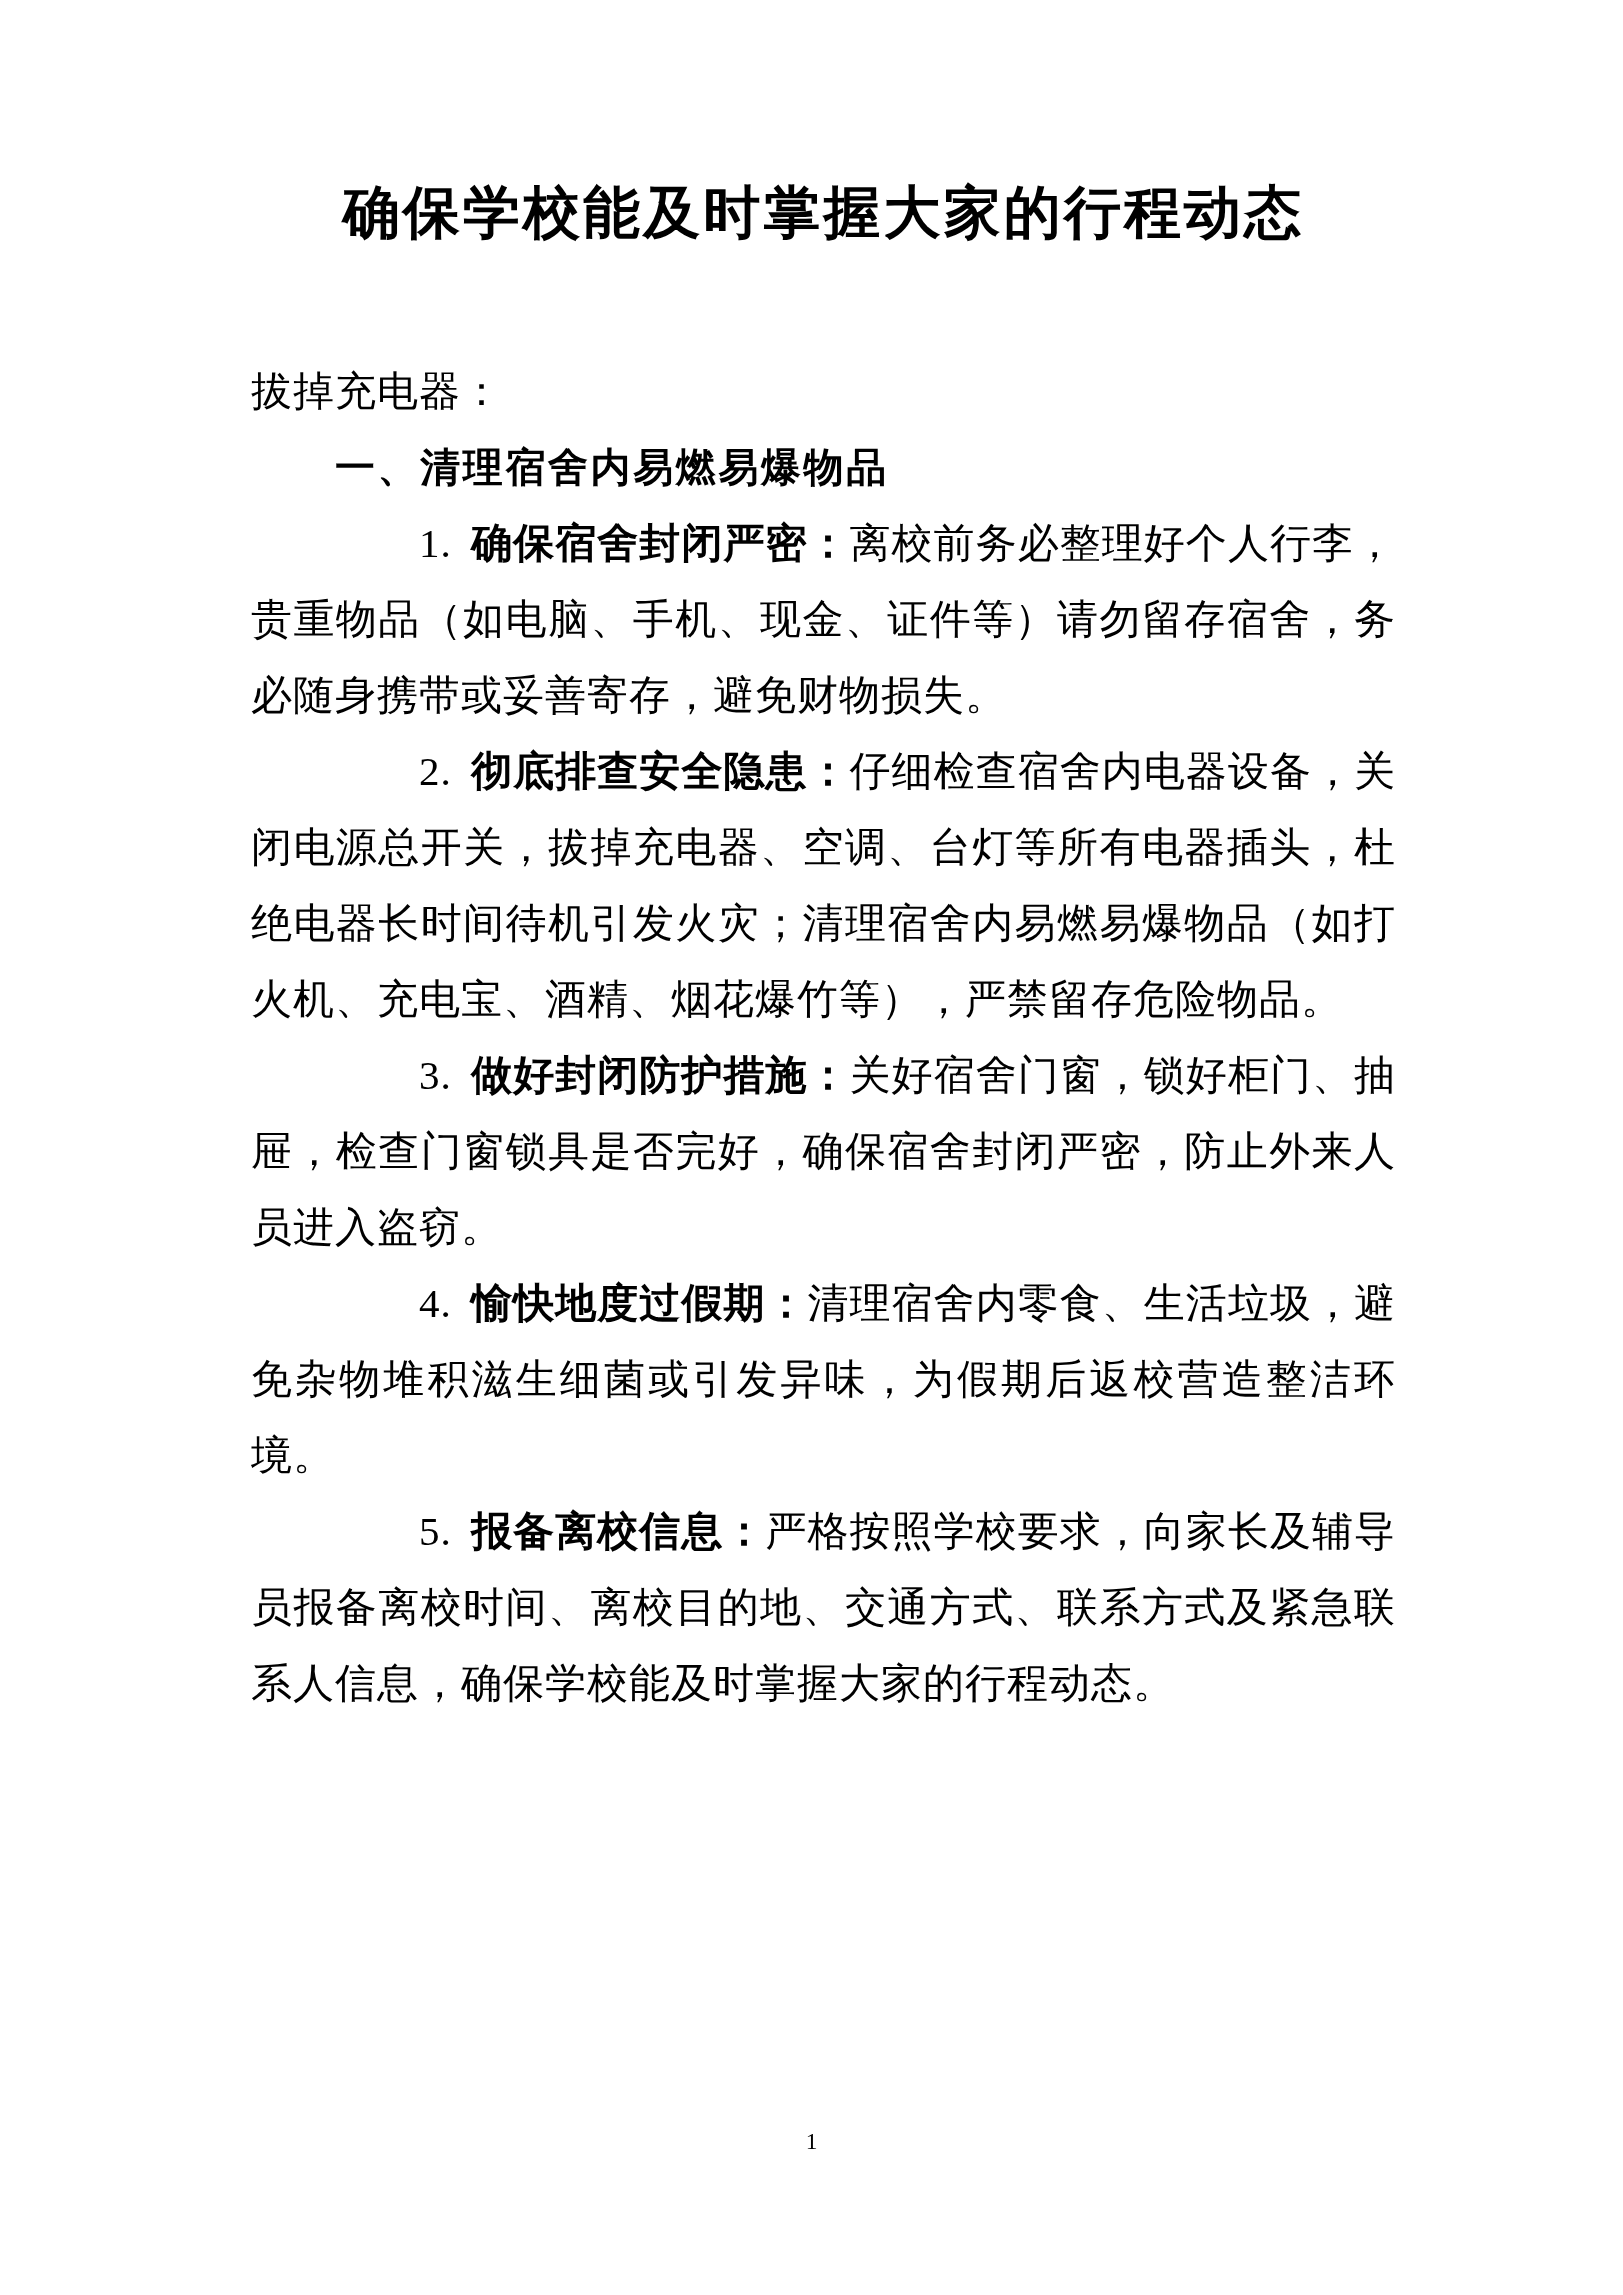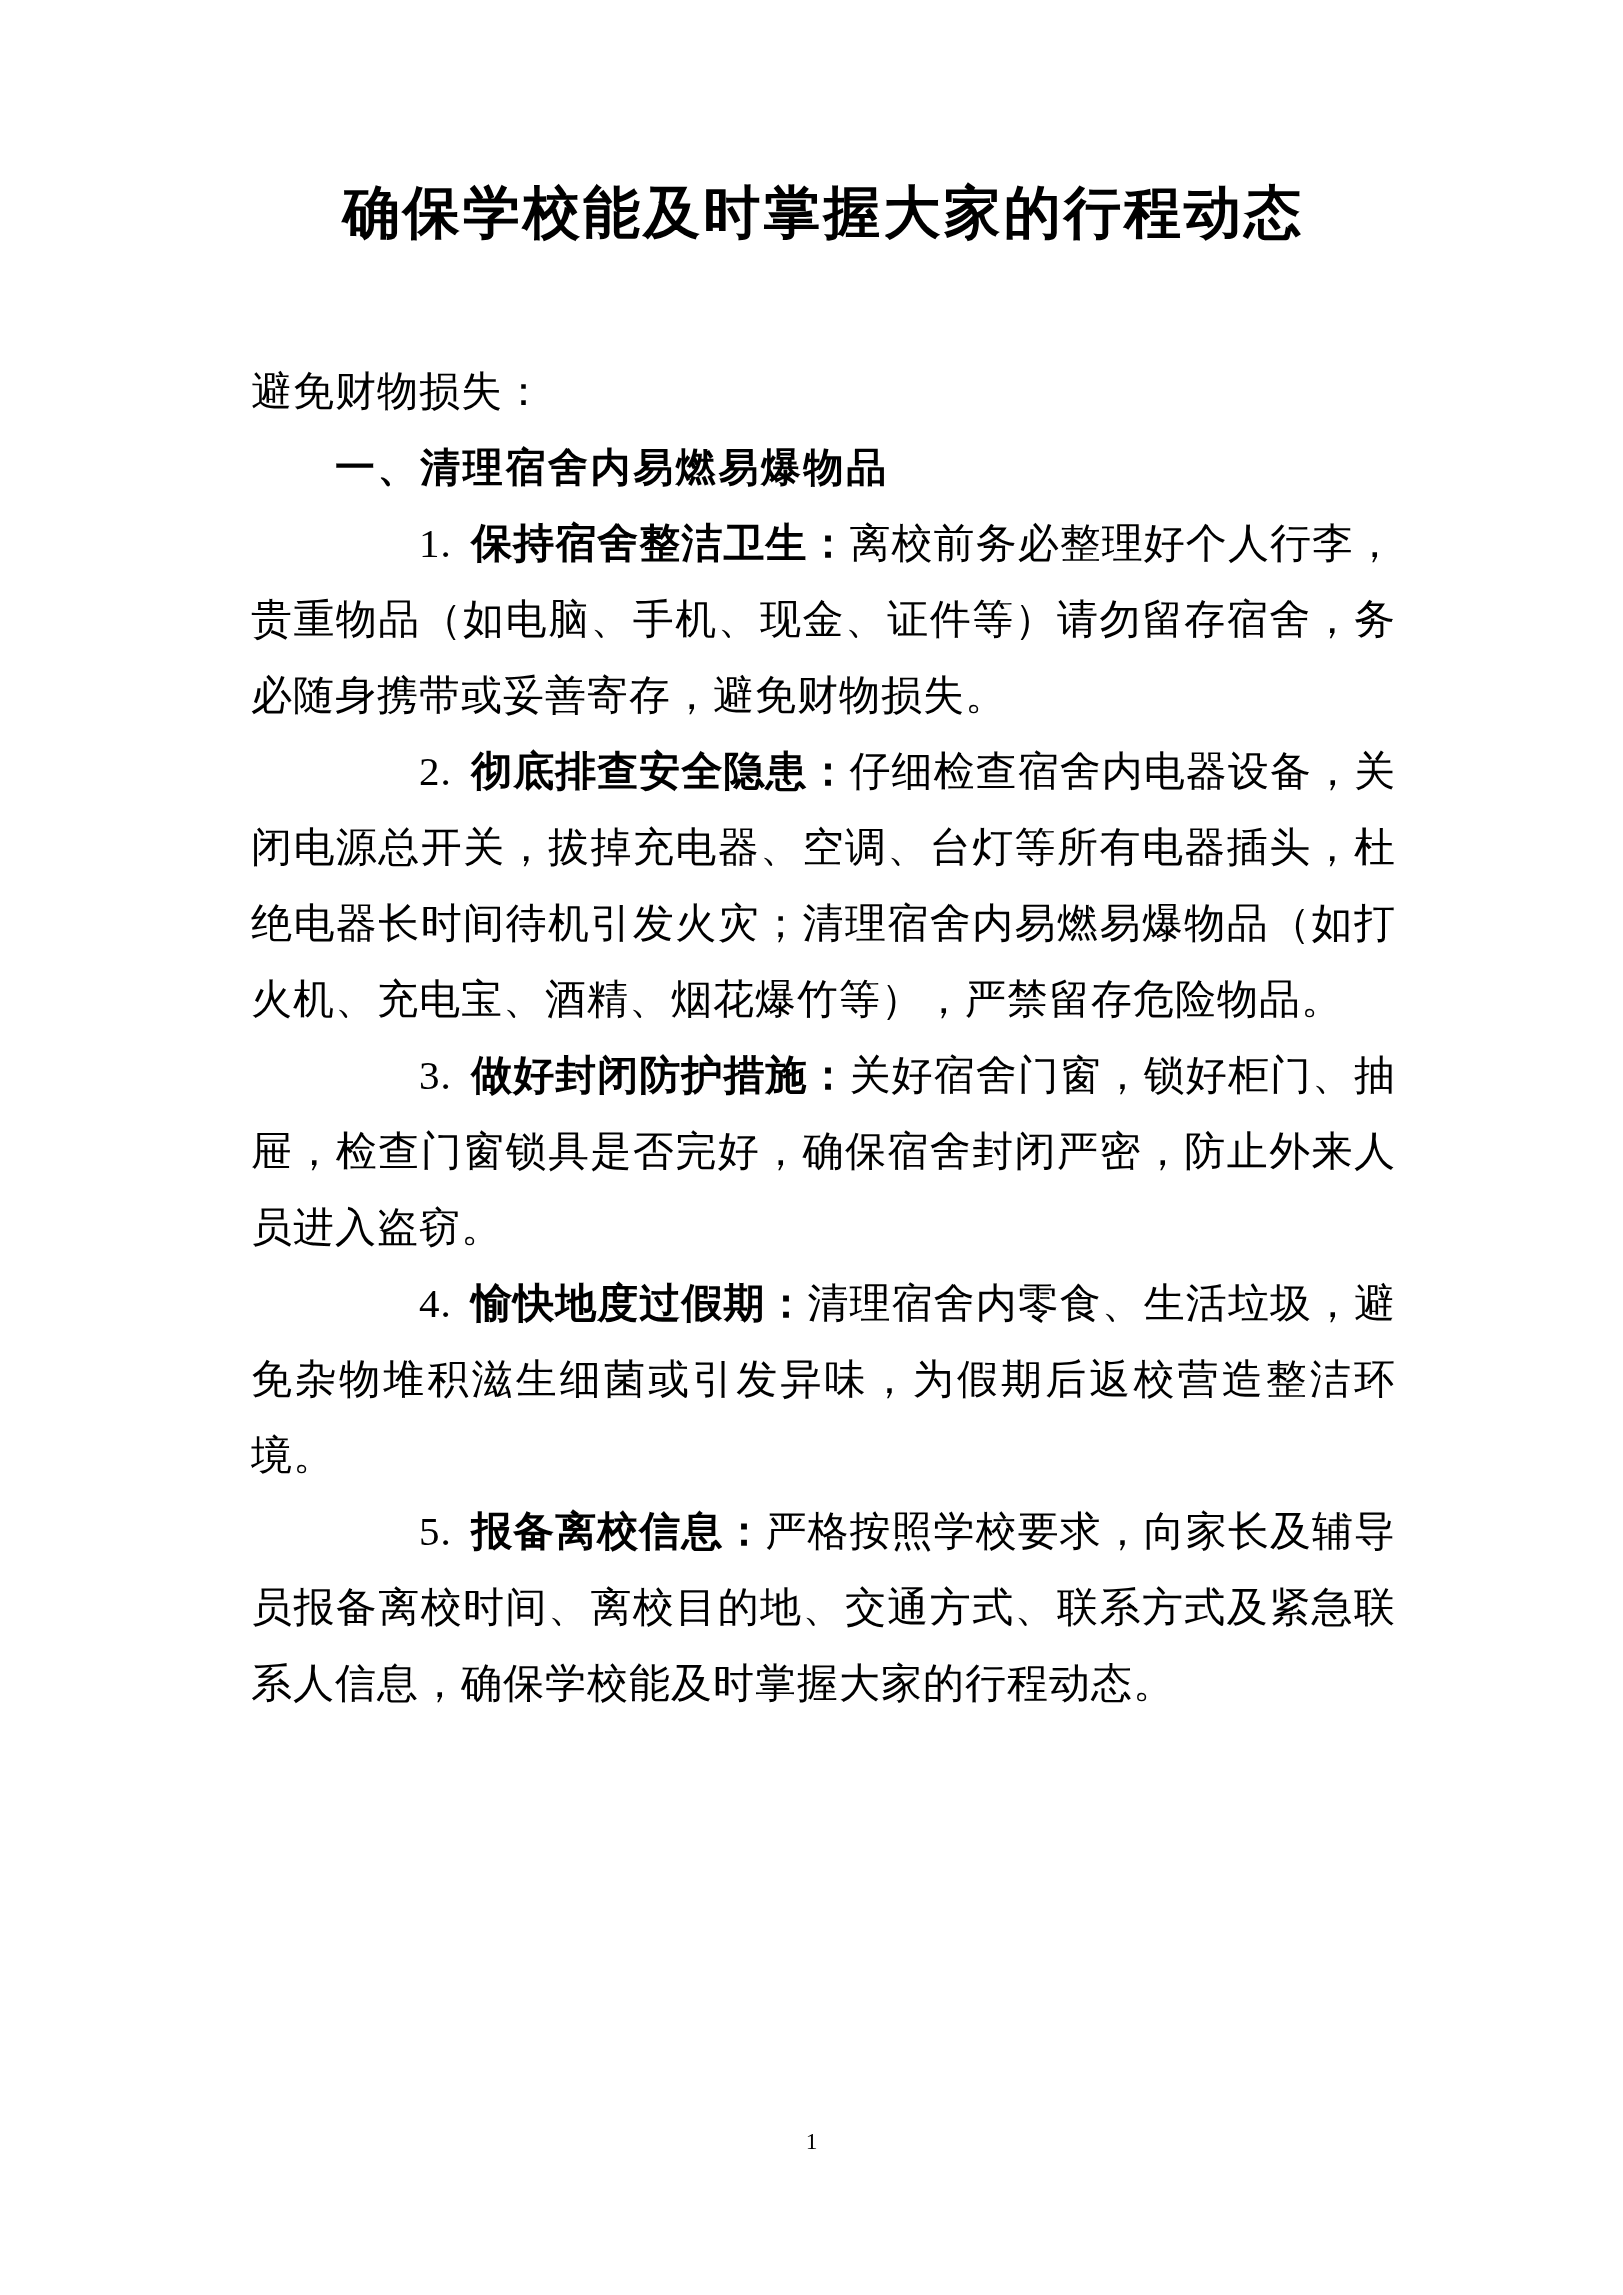--- a/index.html
+++ b/index.html
@@ -72,26 +72,26 @@
 </style>
 </head>
 <body>
 
 <div class="page">
 
   <h1 class="doc-title">确保学校能及时掌握大家的行程动态</h1>
 
   <div class="body-block">
 
-    <p>避免财物损失：</p>
+    <p>拔掉充电器：</p>
 
 
     <p class="section-heading">一、清理宿舍内易燃易爆物品</p>
 
-    <p class="indent"><span class="item-number">1.</span><span class="item-label">保持宿舍整洁卫生：</span><span>离校前务必整理好个人行李，贵重物品（如电脑、手机、现金、证件等）请勿留存宿舍，务必随身携带或妥善寄存，避免财物损失。</span></p>
+    <p class="indent"><span class="item-number">1.</span><span class="item-label">确保宿舍封闭严密：</span><span>离校前务必整理好个人行李，贵重物品（如电脑、手机、现金、证件等）请勿留存宿舍，务必随身携带或妥善寄存，避免财物损失。</span></p>
 
     <p class="indent"><span class="item-number">2.</span><span class="item-label">彻底排查安全隐患：</span><span>仔细检查宿舍内电器设备，关闭电源总开关，拔掉充电器、空调、台灯等所有电器插头，杜绝电器长时间待机引发火灾；清理宿舍内易燃易爆物品（如打火机、充电宝、酒精、烟花爆竹等），严禁留存危险物品。</span></p>
 
     <p class="indent"><span class="item-number">3.</span><span class="item-label">做好封闭防护措施：</span><span>关好宿舍门窗，锁好柜门、抽屉，检查门窗锁具是否完好，确保宿舍封闭严密，防止外来人员进入盗窃。</span></p>
 
     <p class="indent"><span class="item-number">4.</span><span class="item-label">愉快地度过假期：</span><span>清理宿舍内零食、生活垃圾，避免杂物堆积滋生细菌或引发异味，为假期后返校营造整洁环境。</span></p>
 
     <p class="indent"><span class="item-number">5.</span><span class="item-label">报备离校信息：</span><span>严格按照学校要求，向家长及辅导员报备离校时间、离校目的地、交通方式、联系方式及紧急联系人信息，确保学校能及时掌握大家的行程动态。</span></p>
 
 

